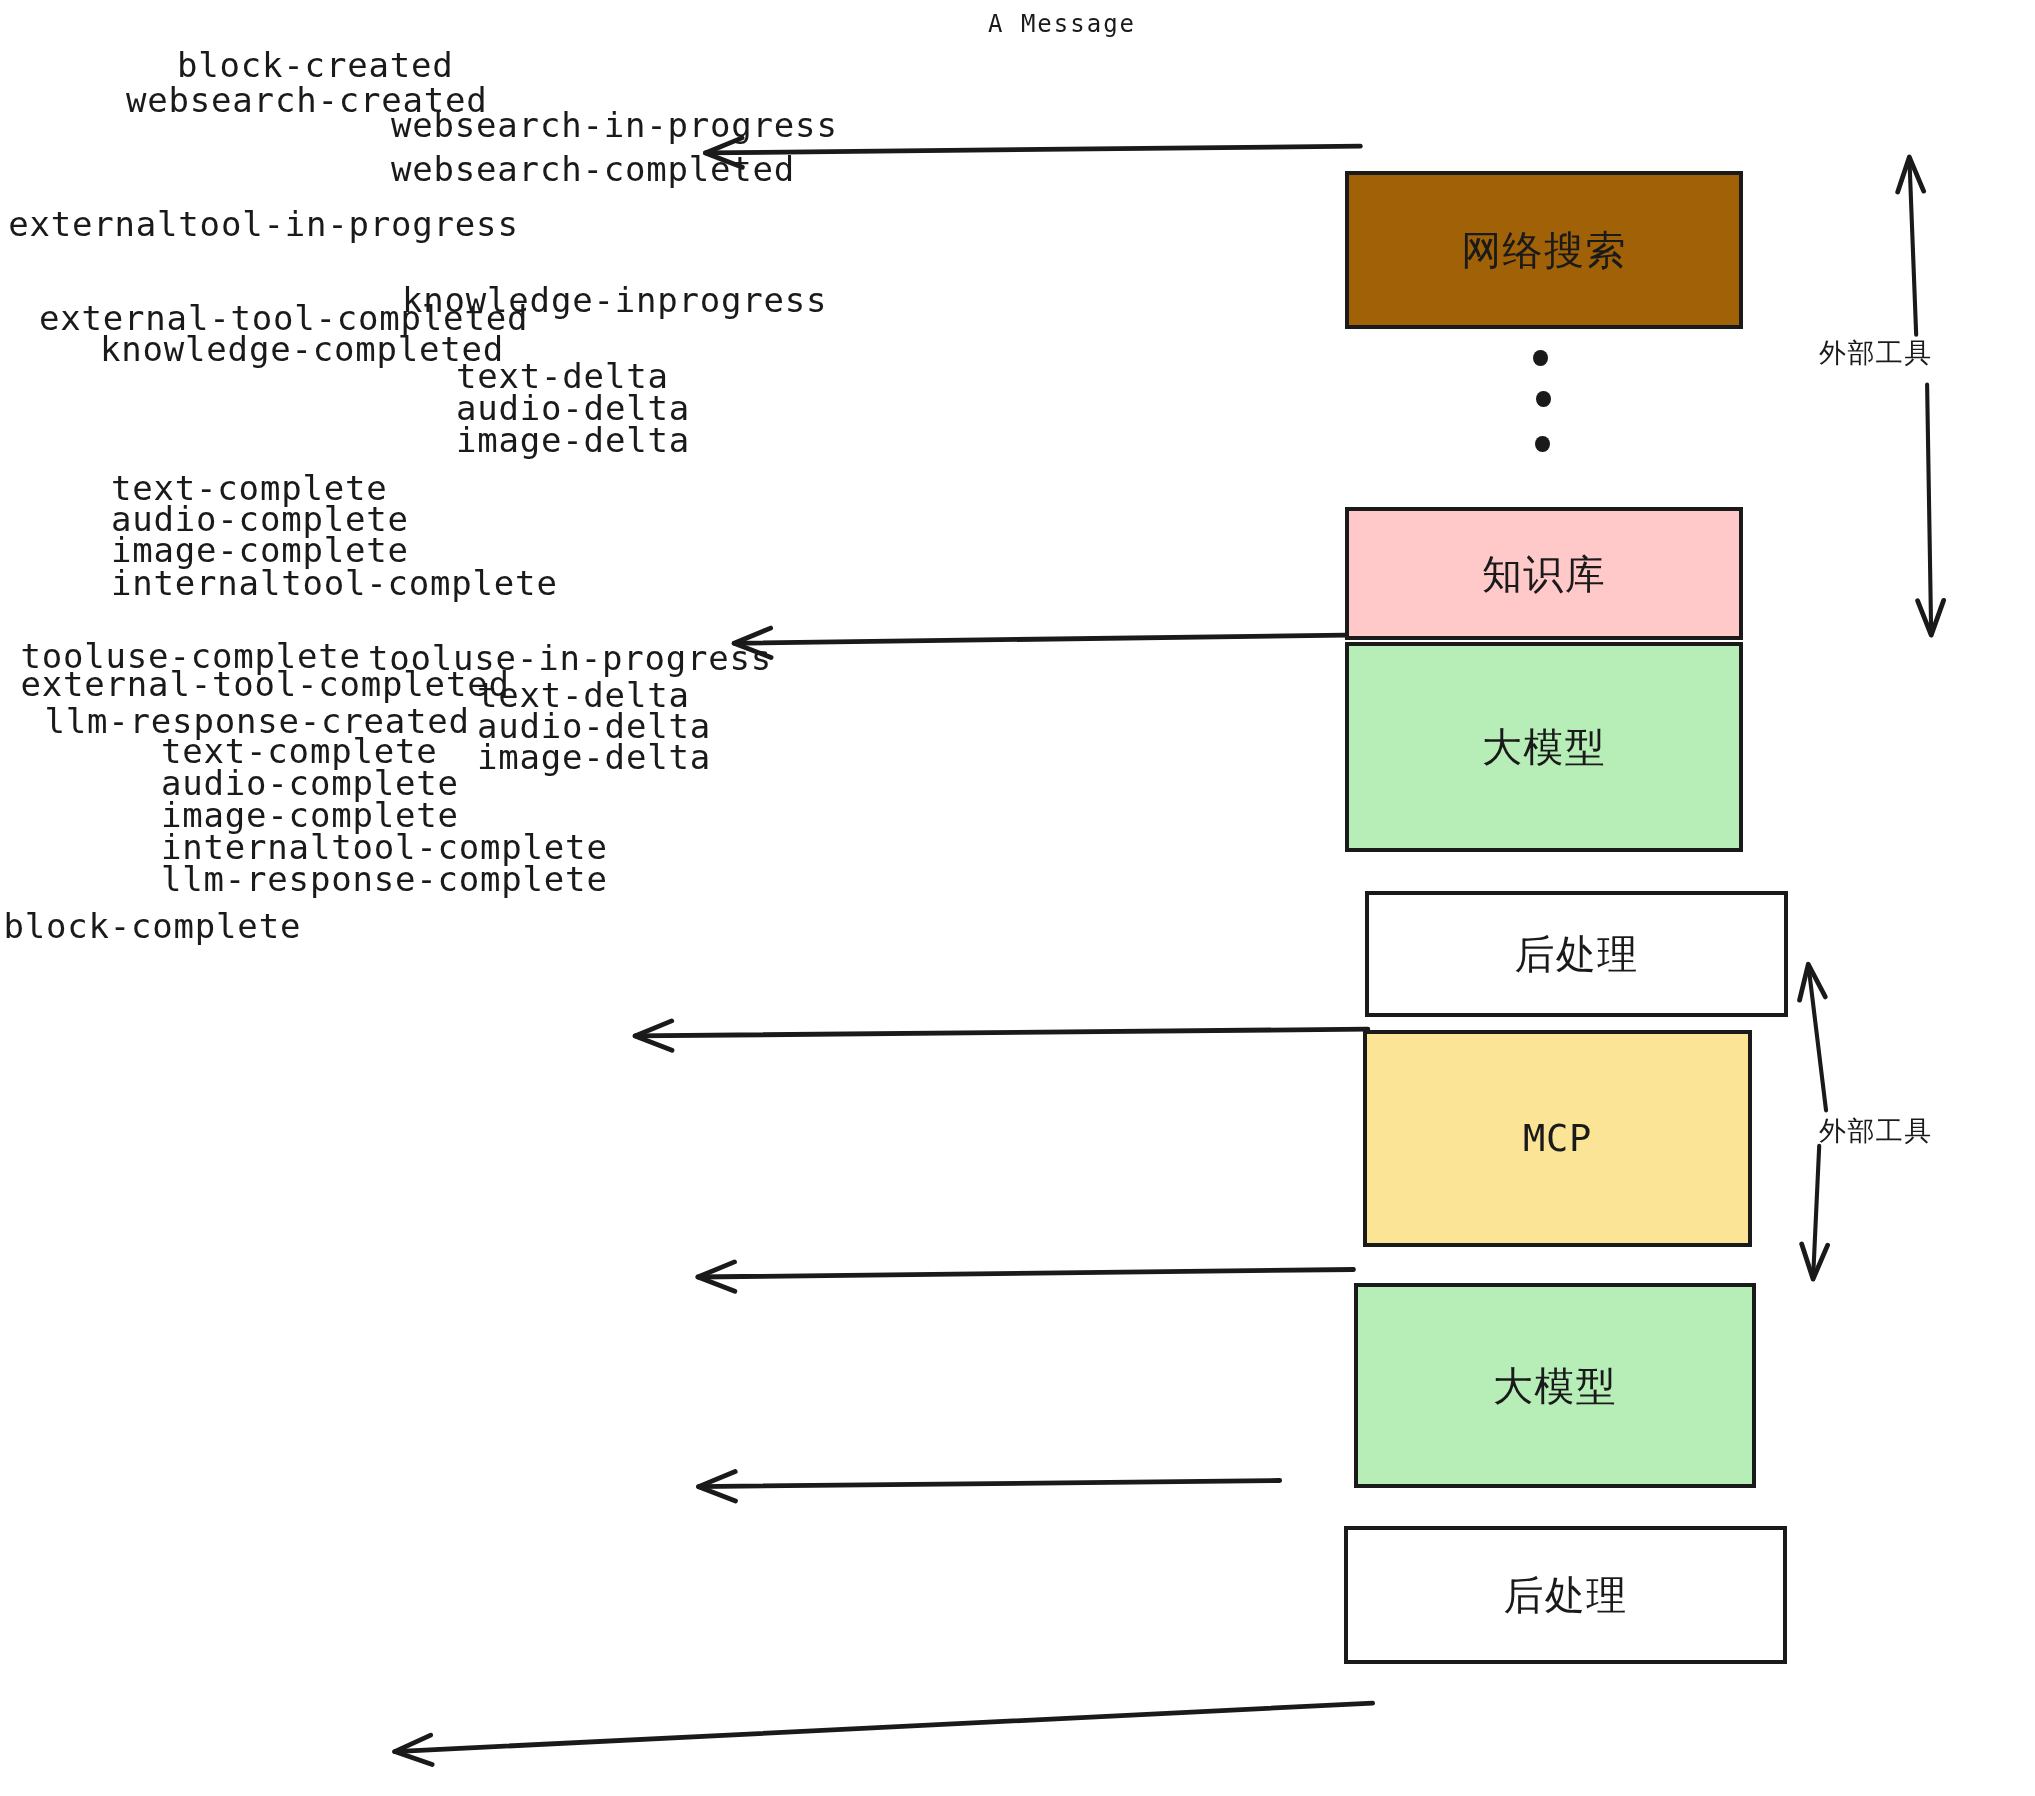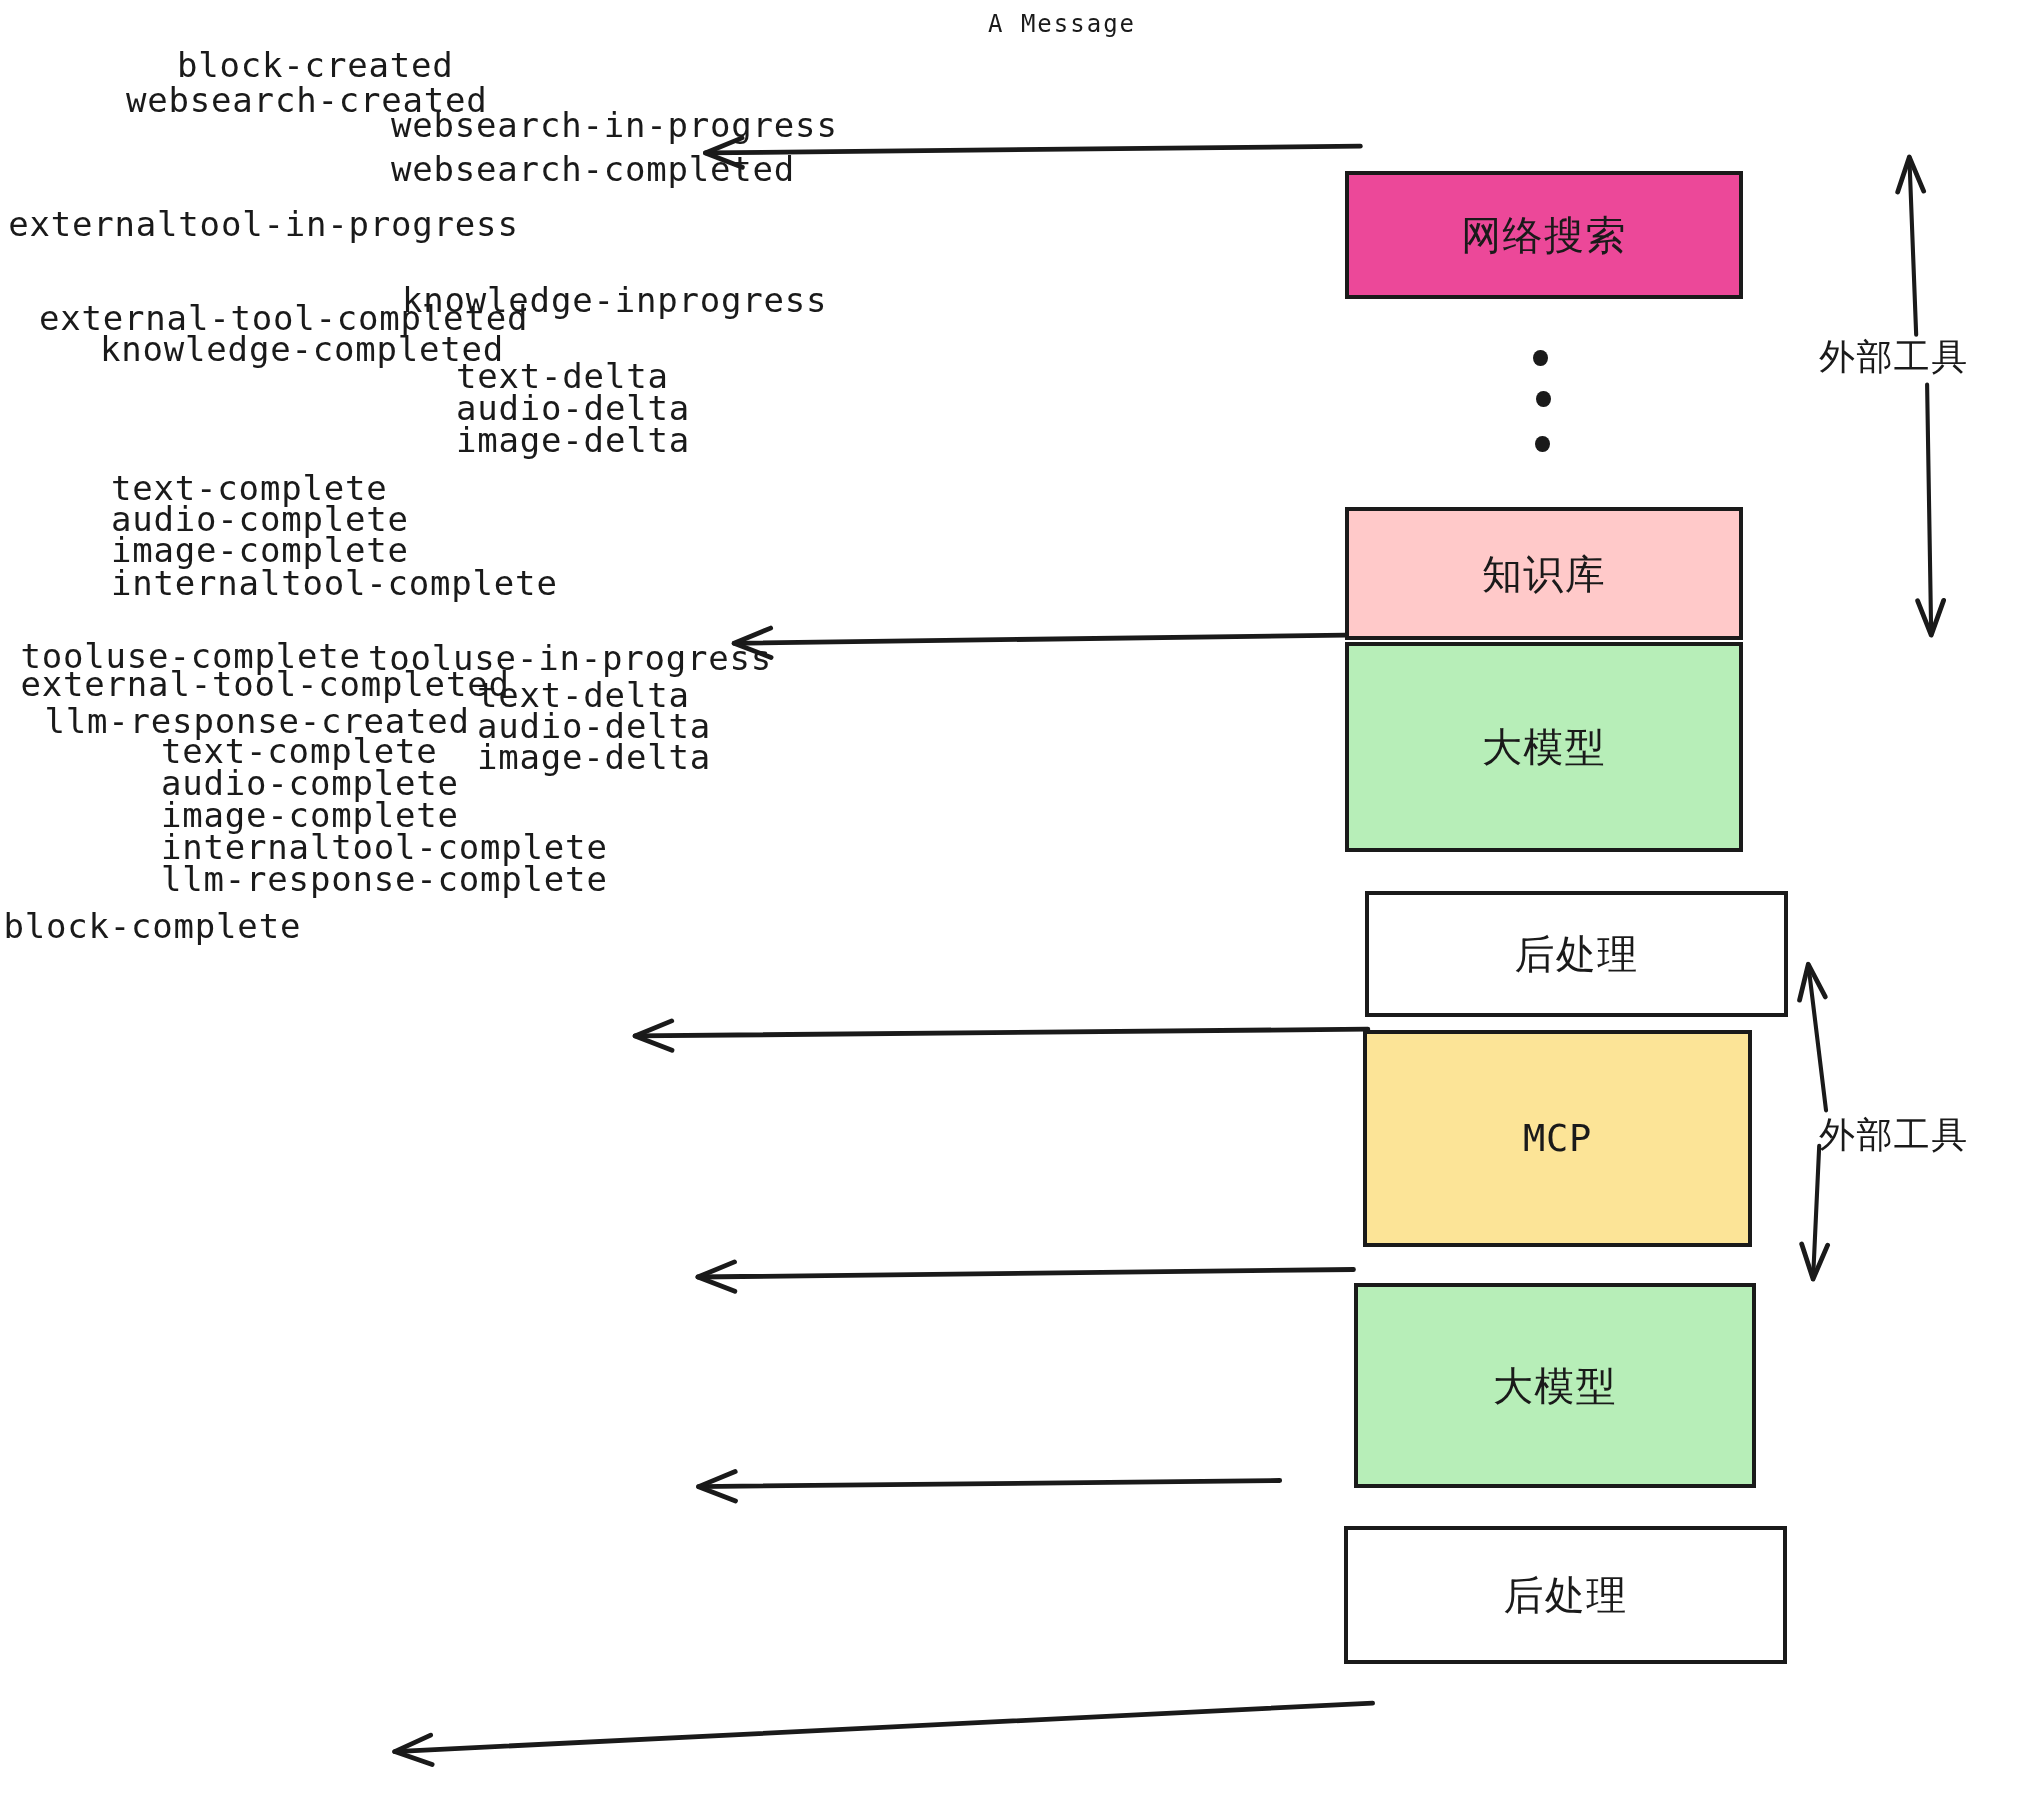--- a/index.html
+++ b/index.html
@@ -57,21 +57,21 @@
     position: absolute;
     width: 15px;
     height: 16.4px;
     border-radius: 50%;
     background: #1a1a1a;
   }
   .side-label {
     position: absolute;
     white-space: pre;
     font-family: "DejaVu Sans", sans-serif;
-    font-size: 36px;
+    font-size: 27px;
     color: #1a1a1a;
     letter-spacing: 1.4px;
     line-height: 1;
   }
   svg.arrows {
     position: absolute;
     left: 0;
     top: 0;
     width: 2035px;
     height: 1796px;
@@ -105,21 +105,21 @@
         <line x1="2822" y1="563" x2="2828" y2="930" stroke-width="6"></line>
         <path d="M 2846.1941359355665 879.1573661425952 L 2828 930 L 2808.1536021848965 879.7792822257123"></path>
         <line x1="2674" y1="1626" x2="2648" y2="1412" stroke-width="6"></line>
         <path d="M 2635.2114154165174 1464.4638170966537 L 2648 1412 L 2672.9793056691833 1459.8751949164232"></path>
         <line x1="2664" y1="1678" x2="2655" y2="1873" stroke-width="6"></line>
         <path d="M 2676.332642379304 1823.3923557390929 L 2655 1873 L 2638.327482520219 1821.6382714379042"></path>
       </g>
   </svg>
 
   <div id="boxes-layer">
-      <div class="box" style="left: 1345px; top: 171px; width: 398px; height: 128px; background: #ec4899;">
+      <div class="box" style="left: 1345px; top: 171px; width: 398px; height: 158px; background: #a16207;">
         <span>网络搜索</span>
       </div>
       <div class="box" style="left: 1345px; top: 507px; width: 398px; height: 133px; background: rgb(255, 201, 201);">
         <span>知识库</span>
       </div>
       <div class="box" style="left: 1345px; top: 642px; width: 398px; height: 210px; background: rgb(183, 238, 184);">
         <span>大模型</span>
       </div>
       <div class="box" style="left: 1365px; top: 891px; width: 423px; height: 126px; background: rgb(255, 255, 255);">
         <span>后处理</span>

